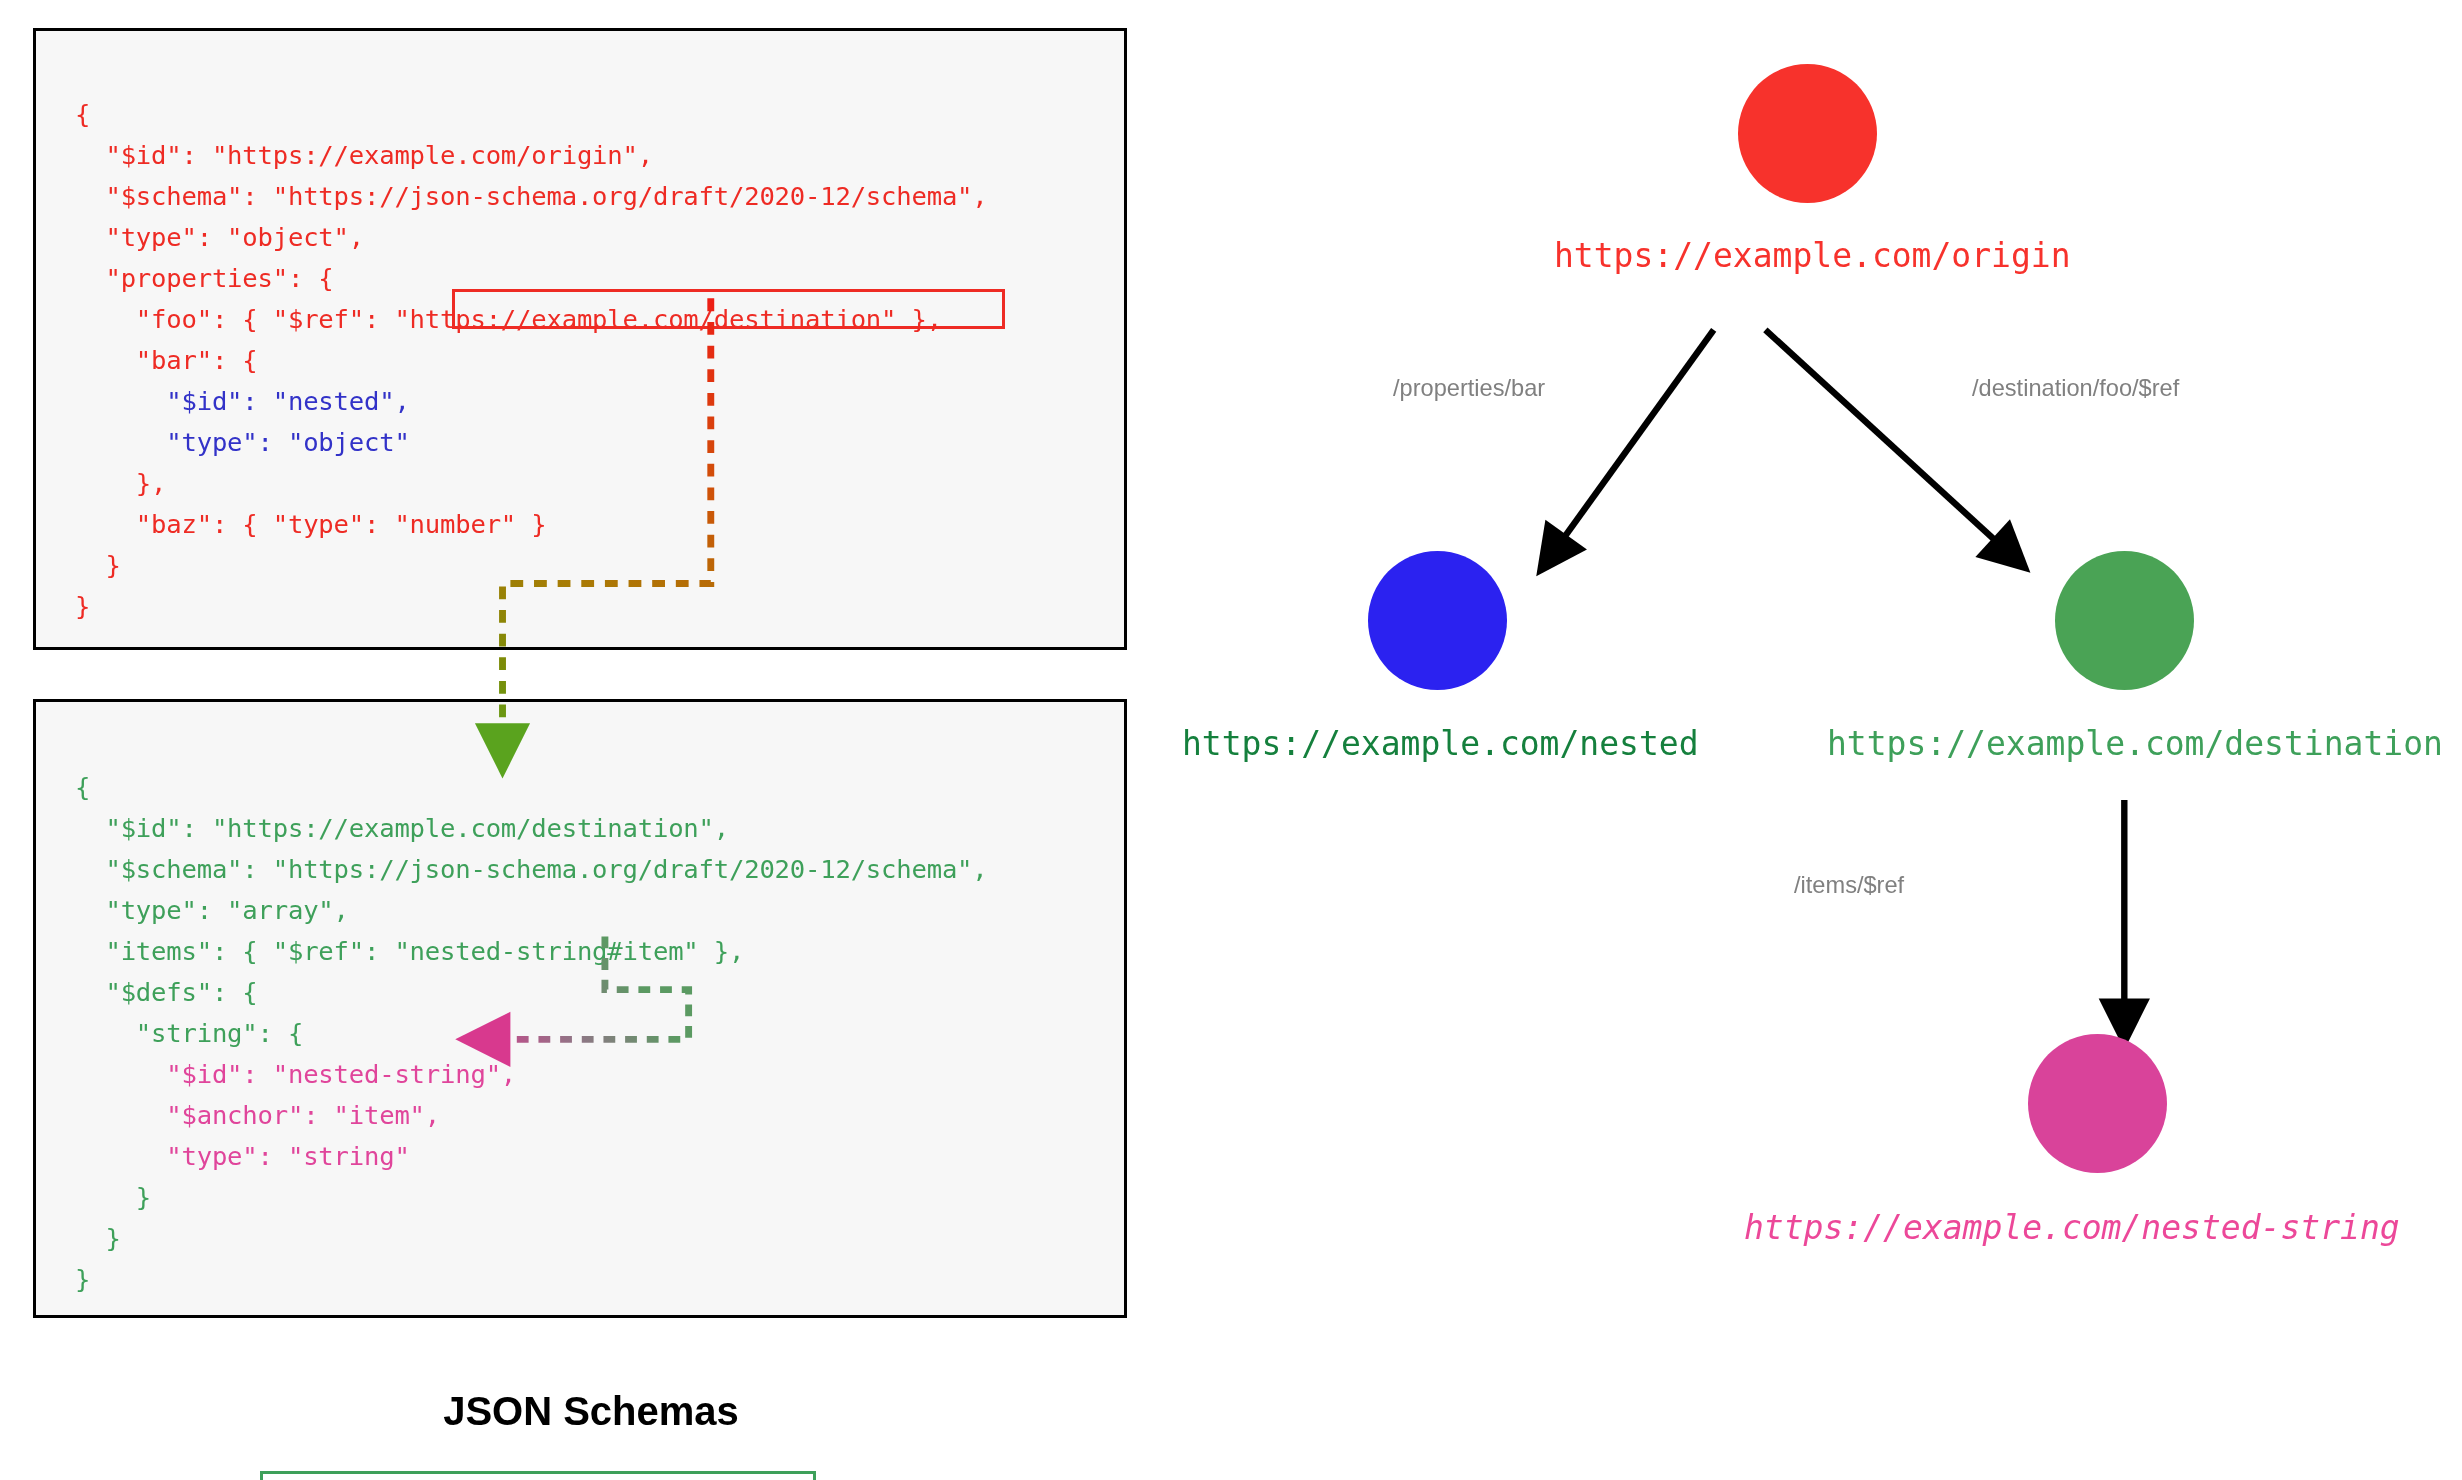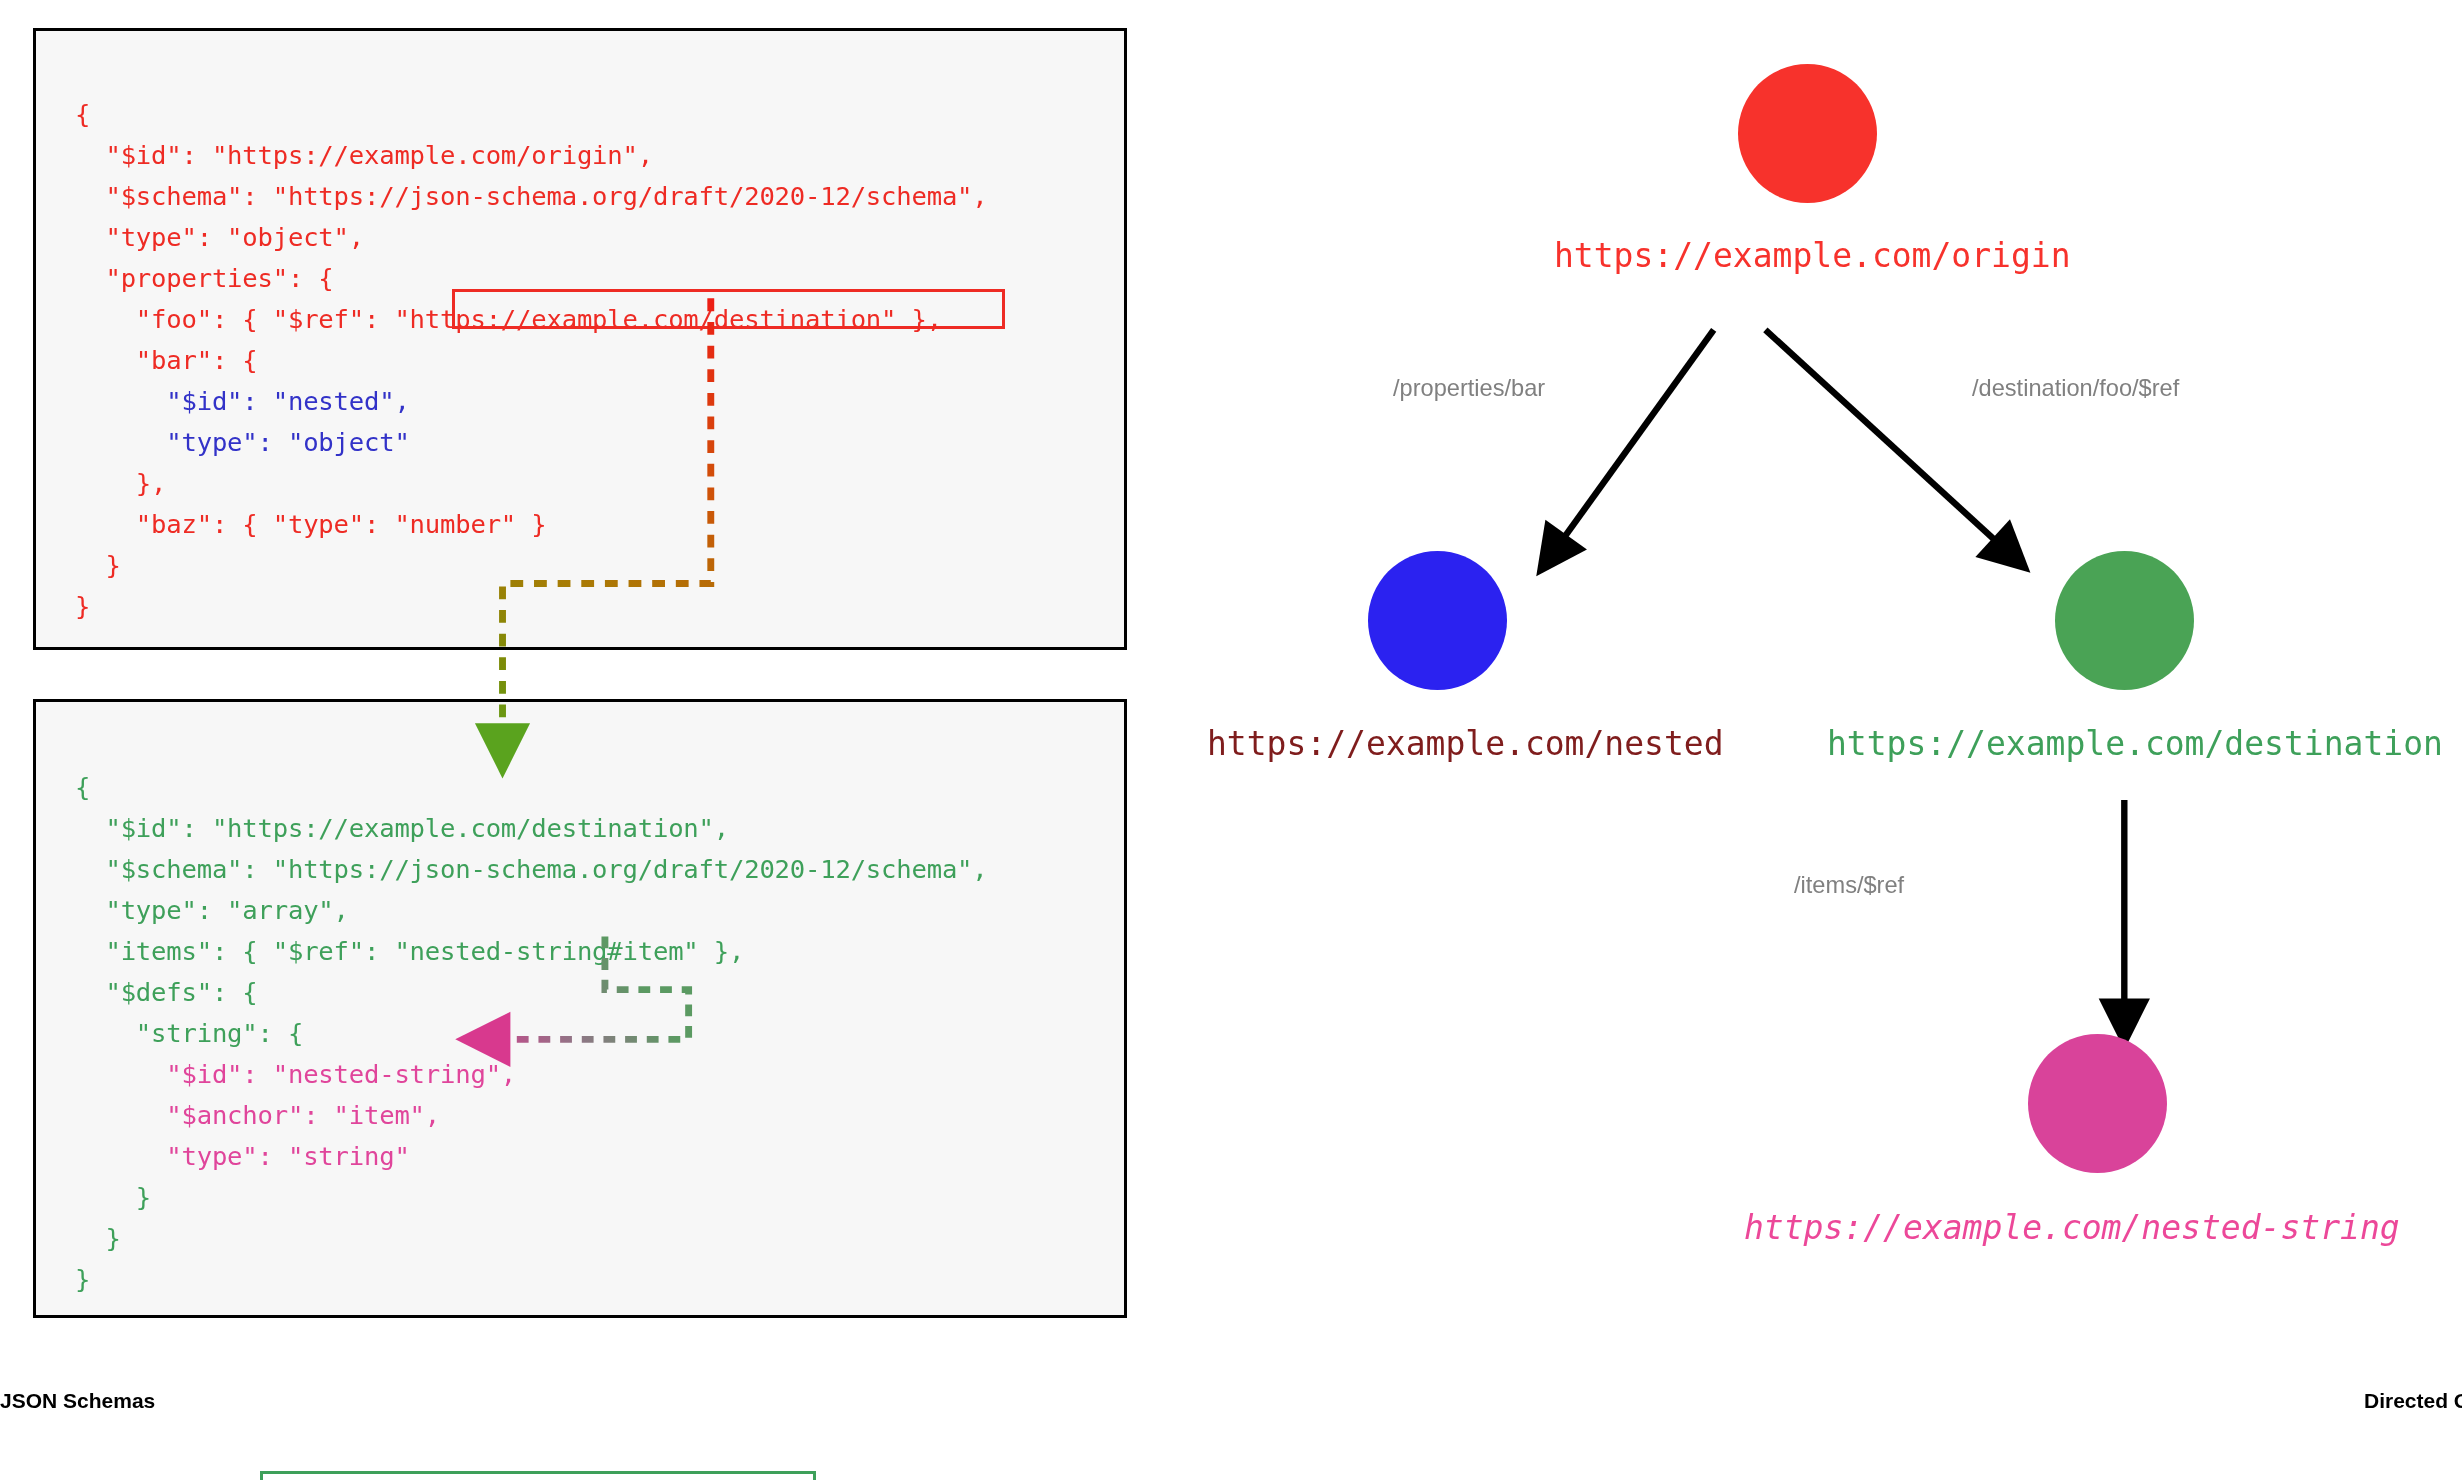--- a/index.html
+++ b/index.html
@@ -82,43 +82,43 @@
   #node-nestedstring{ left: 846px; top: 1034px; width: 139px; height: 139px; background: #d9439a; }
 
   .node-label {
     position: absolute;
     font-family: "DejaVu Sans Mono", "Liberation Mono", monospace;
     font-size: 33px;
     white-space: nowrap;
     text-align: center;
   }
   #label-origin       { left: 372px;  top: 236px;  width: 507px; color: #f7322c; }
-  #label-nested       { left: 25px;   top: 724px; width: 480px;  color: #7f1d1d; }
+  #label-nested       { left: 0;   top: 724px; width: 480px;  color: #15803d; }
   #label-destination  { left: 645px; top: 724px; width: 596px; color: #3ea05a; }
   #label-nestedstring { left: 562px; top: 1208px; width: 645px; color: #ec4899; font-style: italic; }
 
   .edge-label {
     position: absolute;
     font-family: "Liberation Sans", sans-serif;
     font-size: 23.6px;
     color: #808080;
     white-space: nowrap;
   }
   #edge-label-bar     { left: 211px;  top: 375px; }
   #edge-label-foo     { left: 790px; top: 375px; }
   #edge-label-items   { left: 612px; top: 872px; text-align: right; }
 
   
   .caption {
     position: absolute;
     font-family: "Liberation Sans", sans-serif;
     font-weight: bold;
-    font-size: 21px;
+    font-size: 40px;
     color: #000000;
-    text-align: left;
+    text-align: center;
     white-space: nowrap;
   }
   #caption-left  { left: 0px;    top: 1389px; width: 1182px; }
   #caption-right { left: 1182px; top: 1389px; width: 1305px; }
 </style>
 </head>
 <body>
 
 <div id="left-panel">
 

